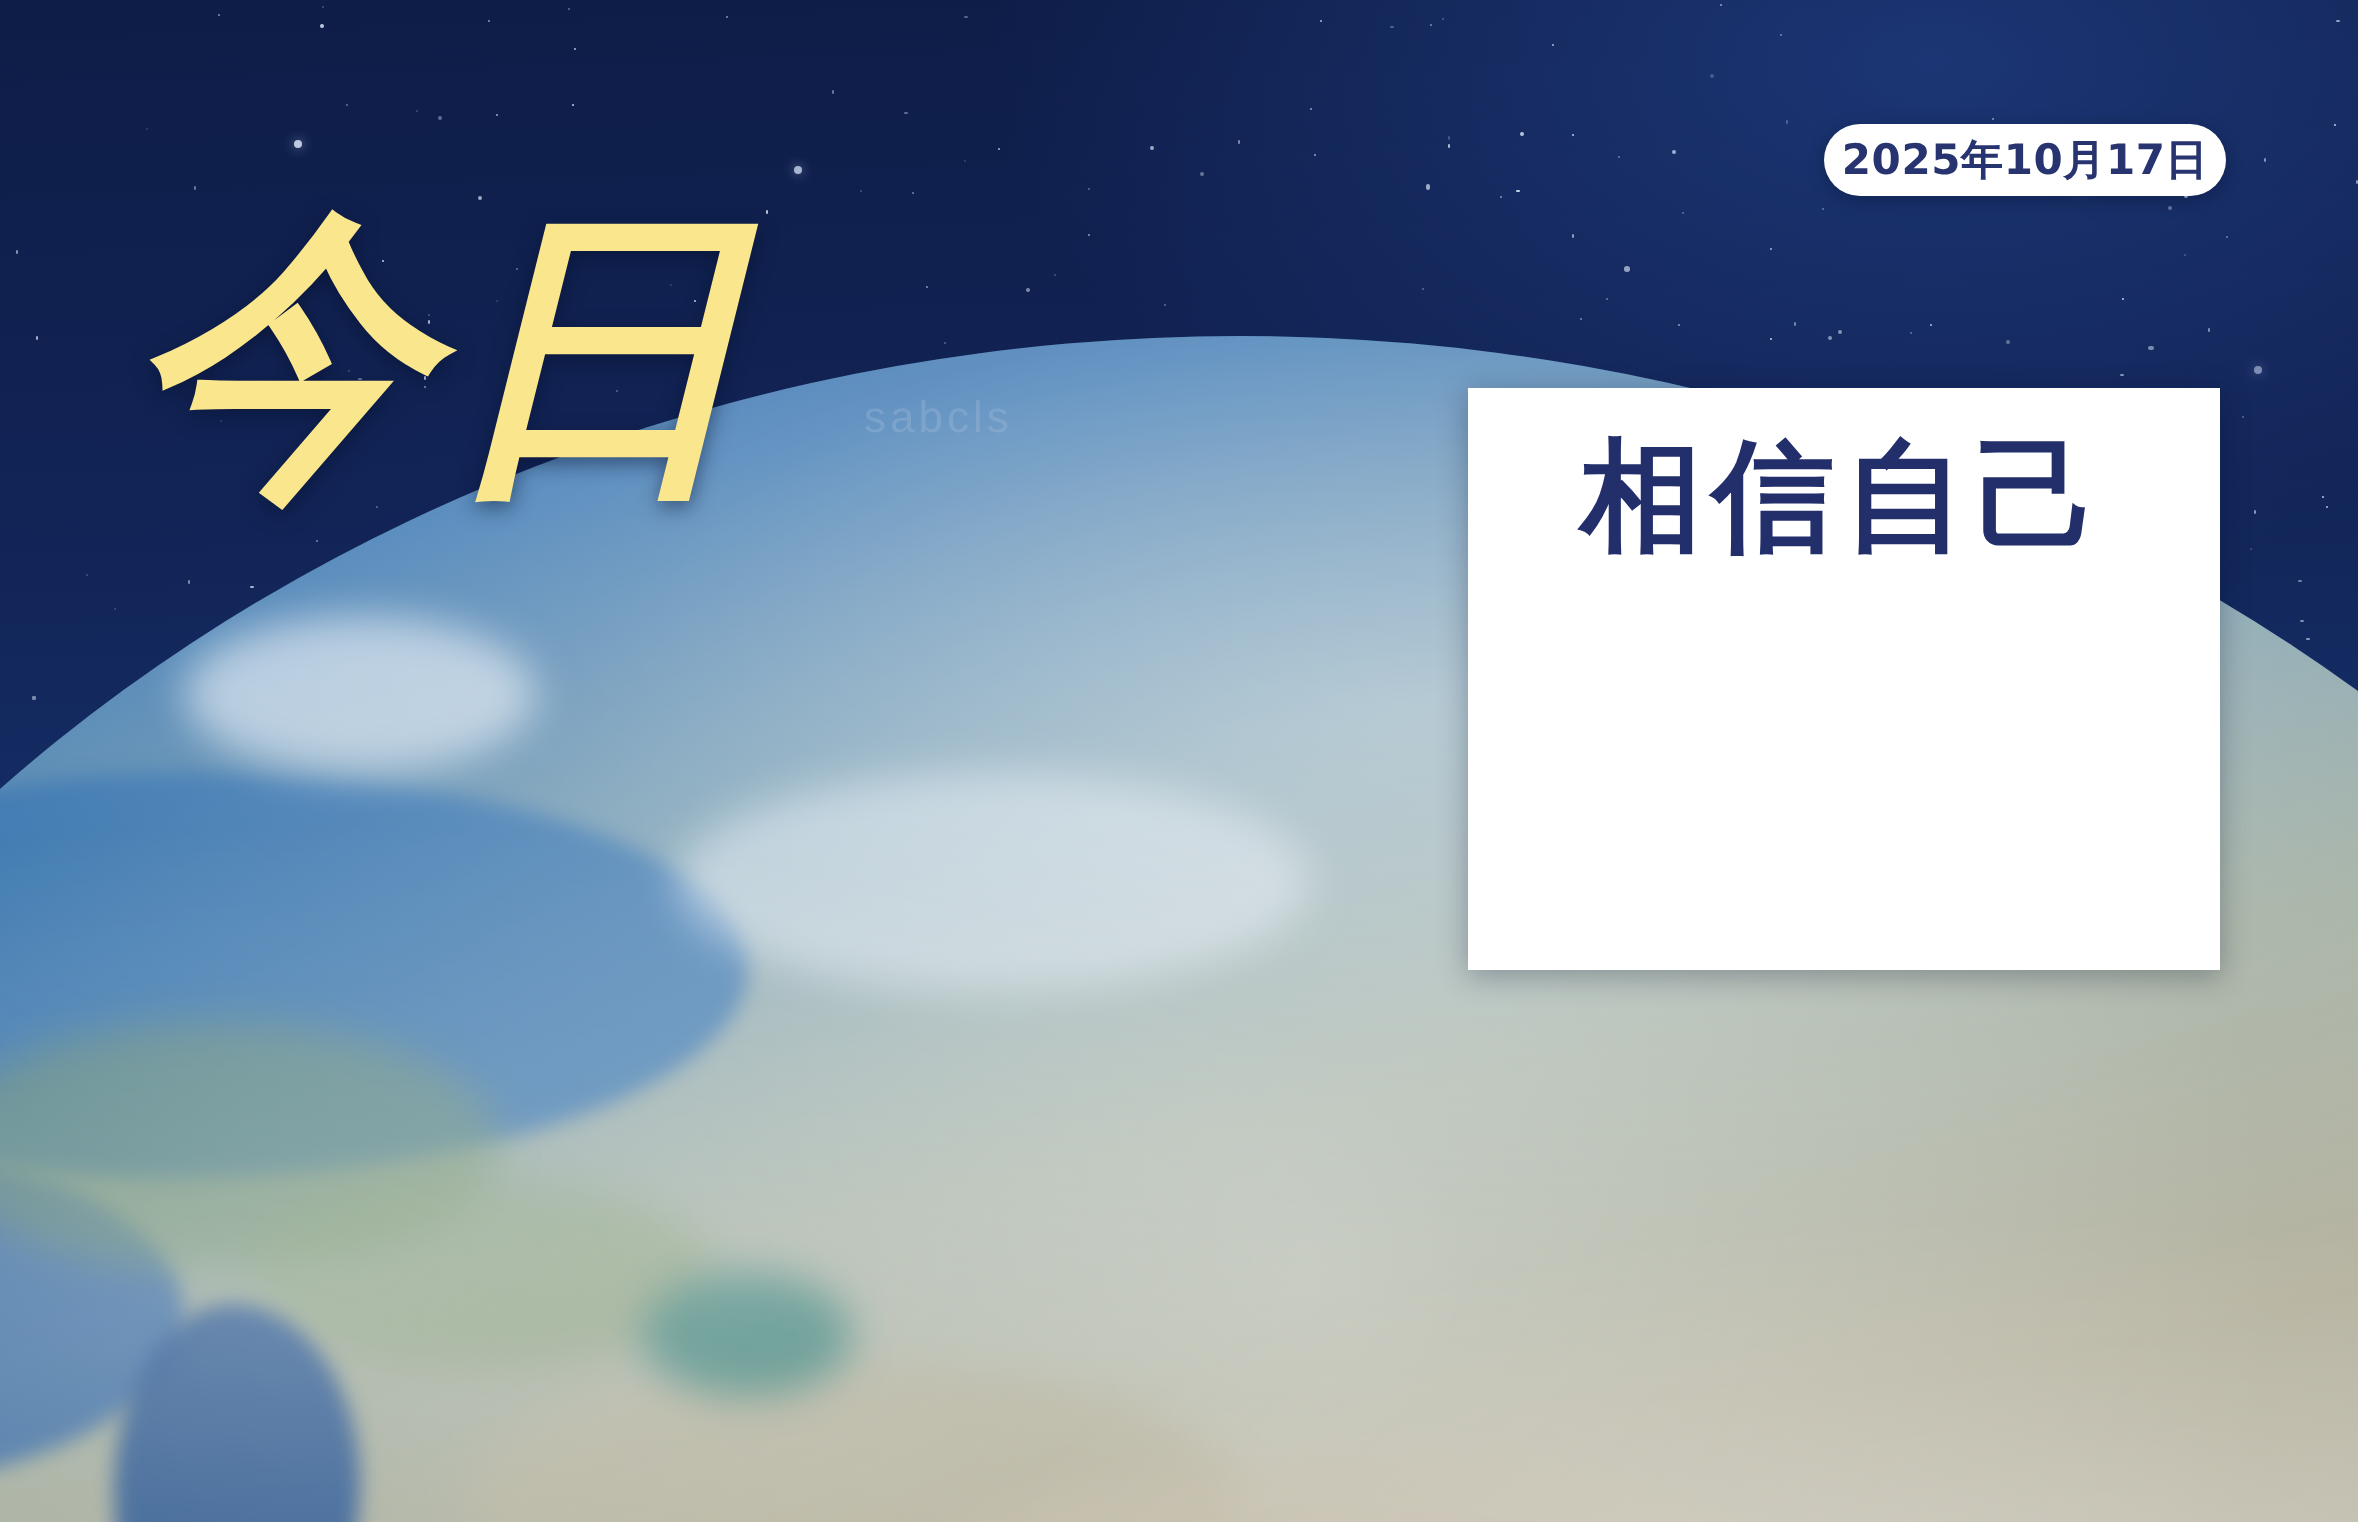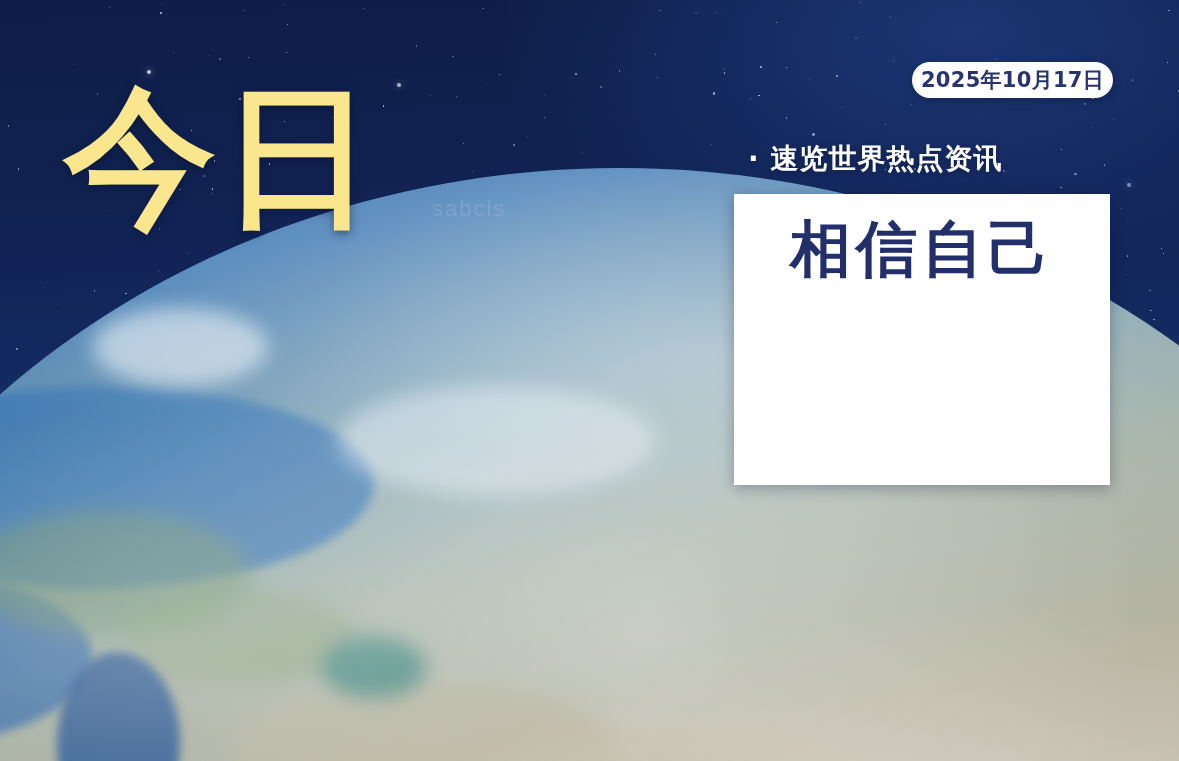--- a/index.html
+++ b/index.html
@@ -109,22 +109,23 @@
         rgba(60,150,225,.42) 92.5%,
         rgba(30,95,195,.28) 95.5%,
         rgba(15,50,130,0) 99%);
     filter: blur(3px);
   }
 
   
   .title-block {
     position: absolute;
     left: 64px;
-    top: 84px;
+    top: 104px;
     z-index: 6;
+    font-style: italic;
   }
   .t-jinri, .t-xinwen {
     font-family: "DejaVu Sans", "Liberation Sans", sans-serif;
     font-weight: 700;
     letter-spacing: 6px;
     line-height: .98;
     white-space: nowrap;
   }
   .t-jinri {
     font-size: 152px;
@@ -482,21 +483,20 @@
 
   <div class="title-block">
     <div class="t-jinri">今日</div>
   </div>
 
   <div class="date-pill">
     <span>2025年10月17日</span>
   </div>
 
   <div class="sixty-line">
-    <span class="sixty-sub">· 速览世界热点资讯</span>
   </div>
 
   <div class="info-card">
     <div class="lunar">相信自己</div>
   </div>
 
 
 </div>
 
 </body></html>

